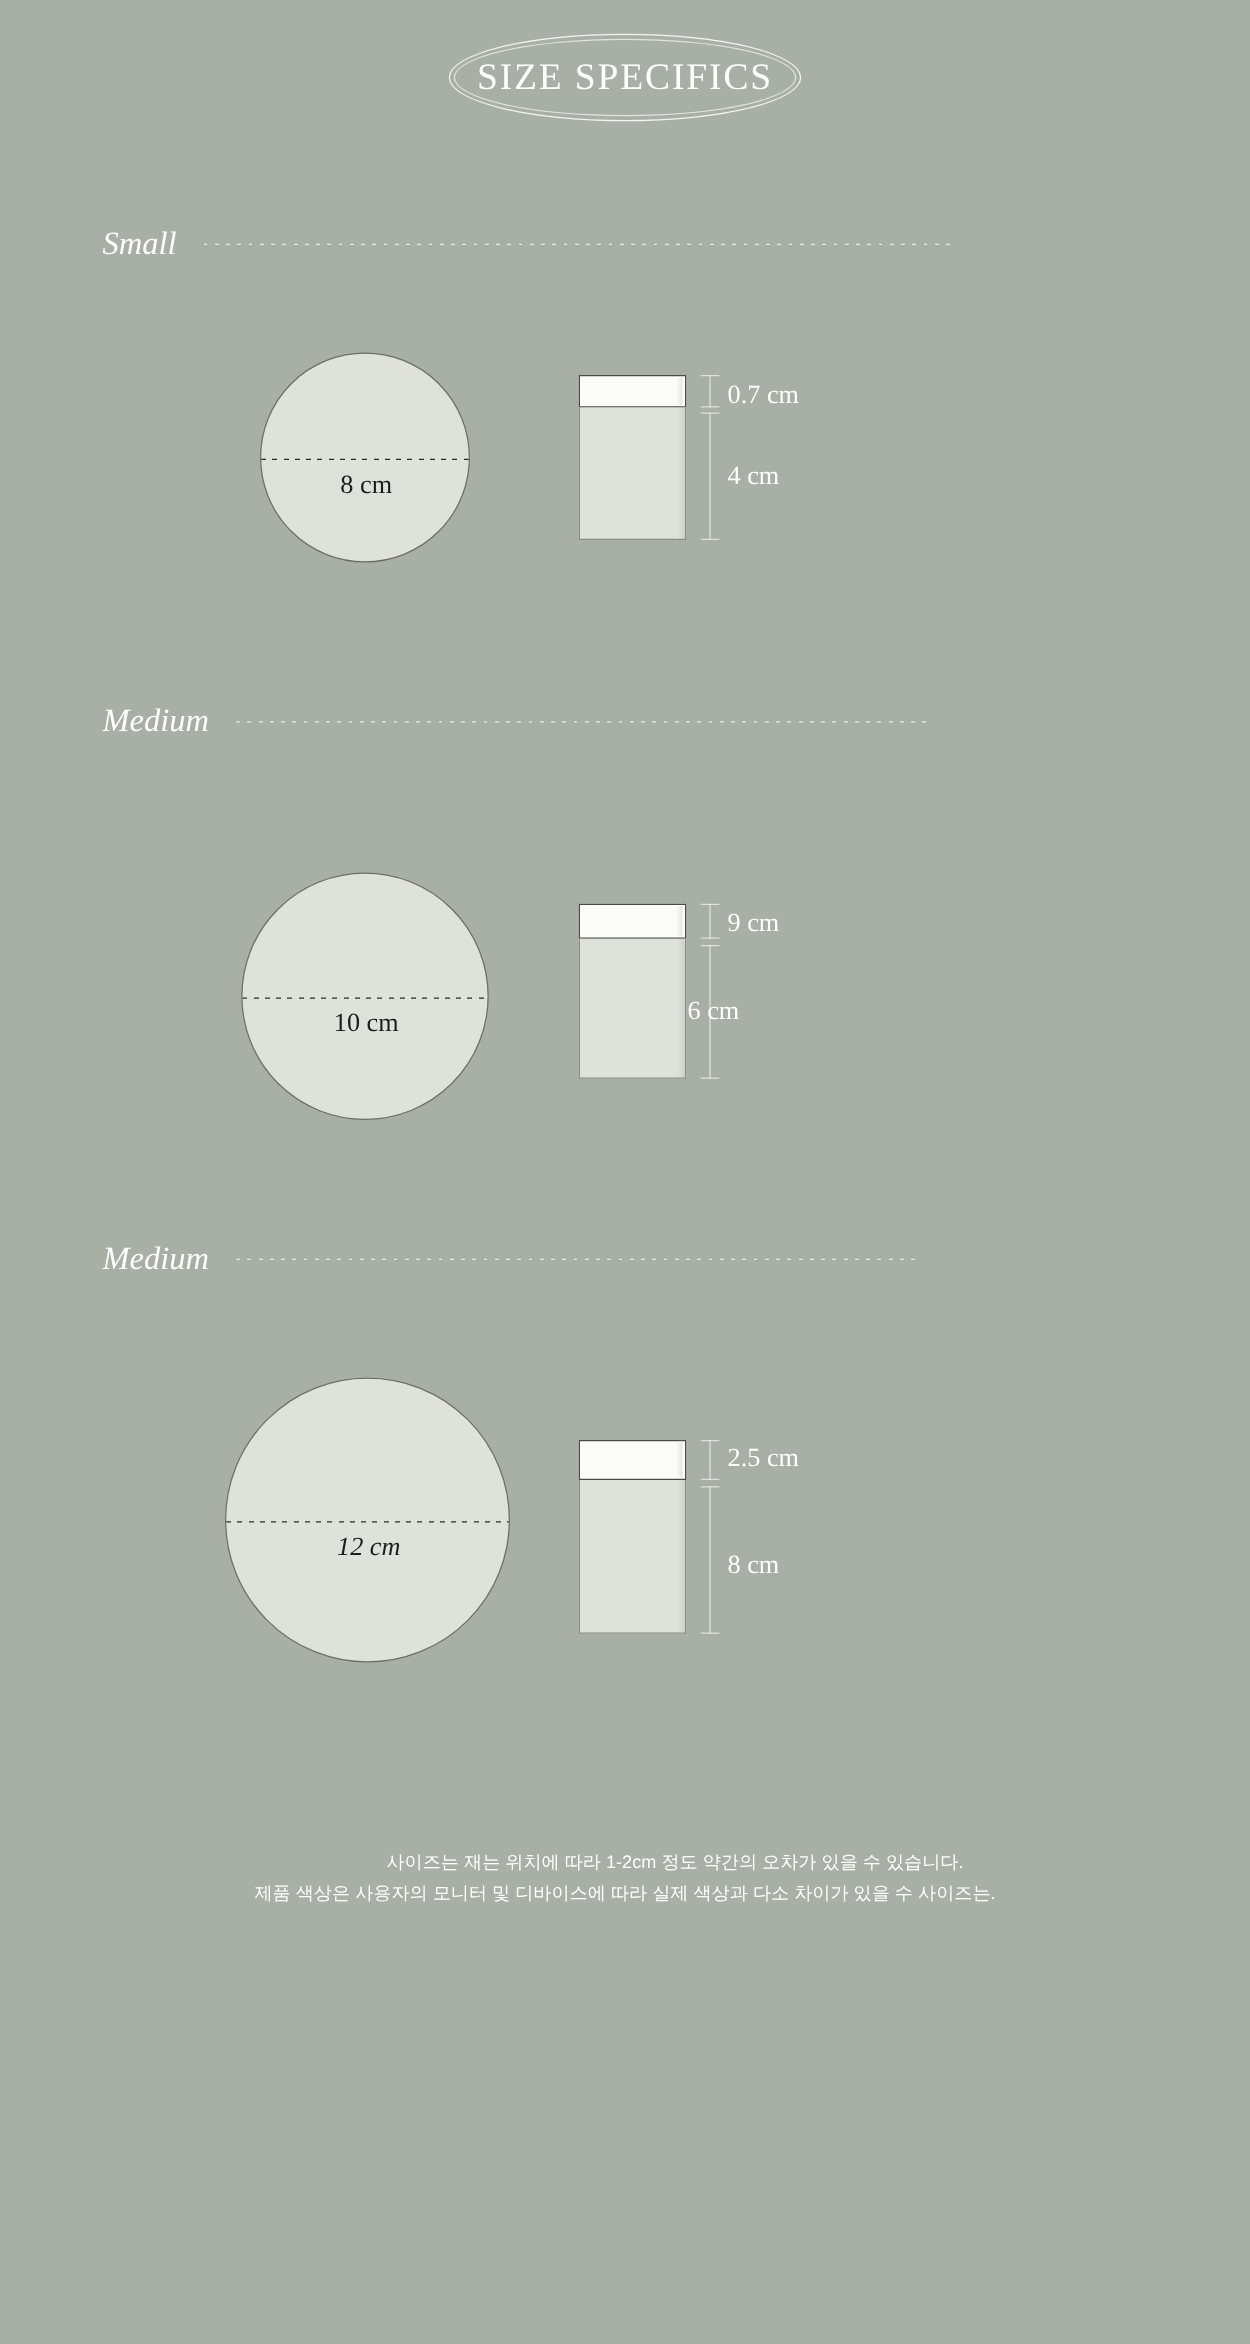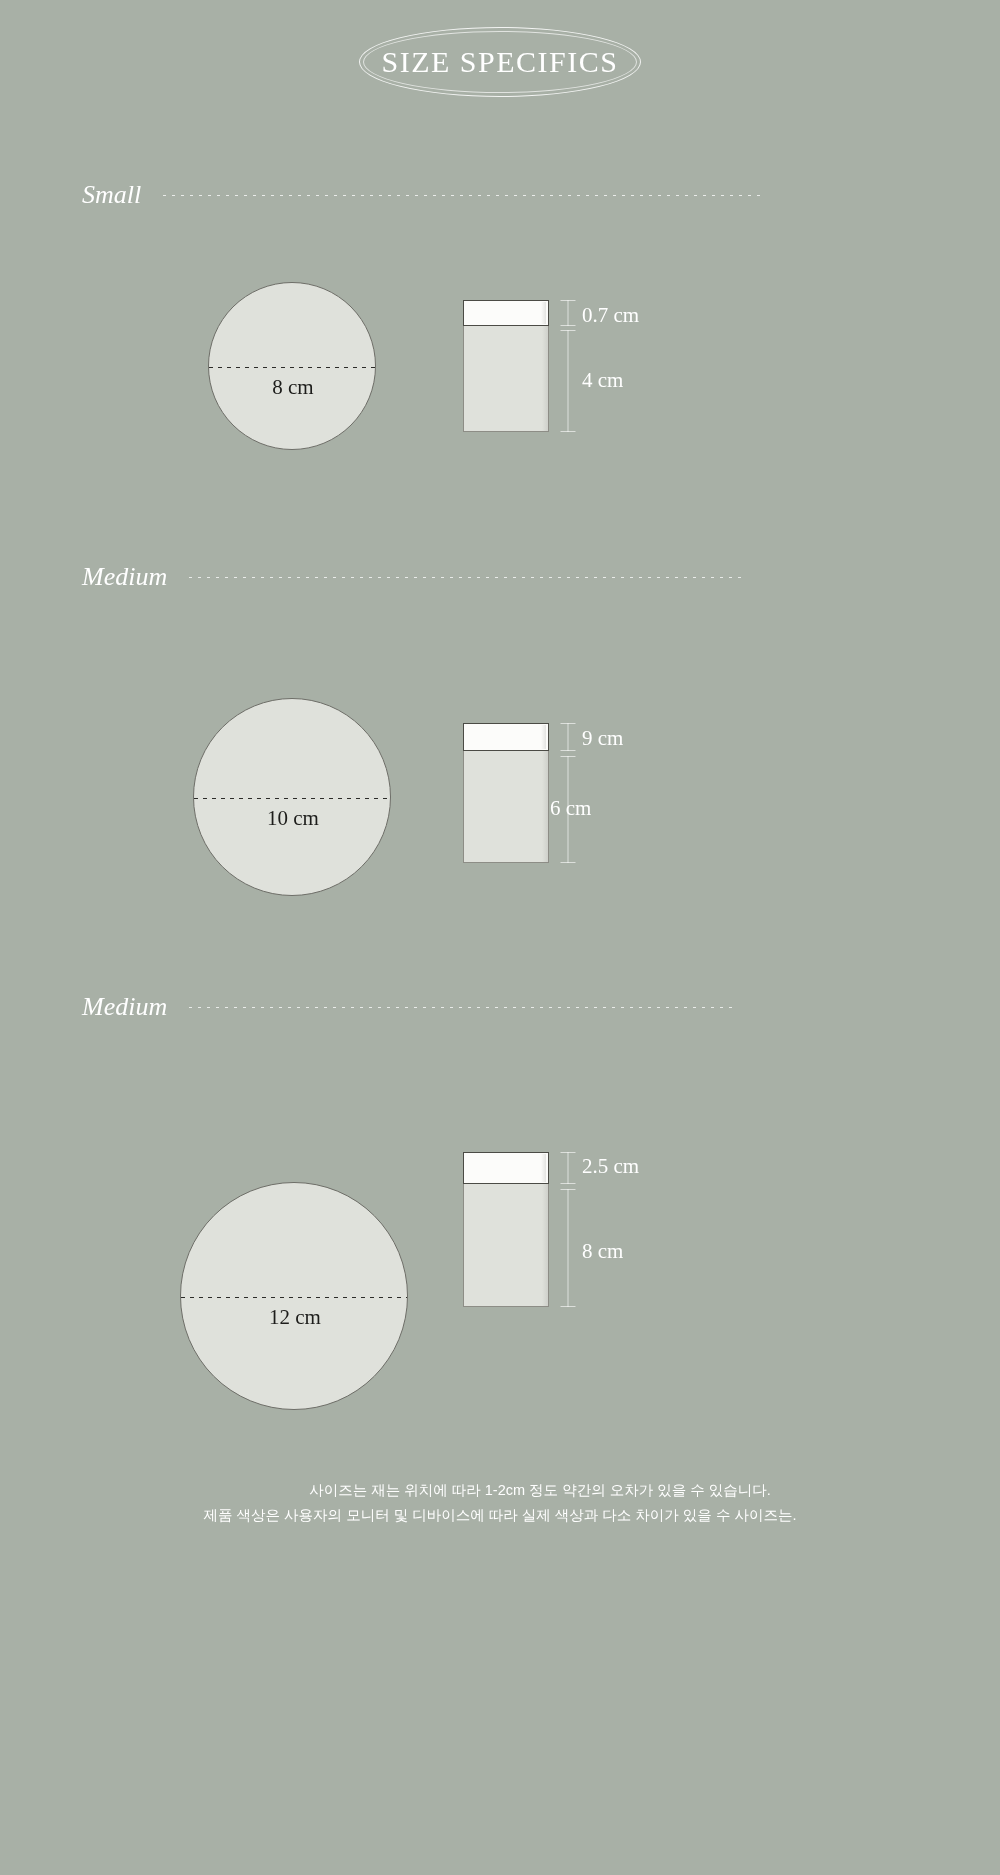--- a/index.html
+++ b/index.html
@@ -188,21 +188,21 @@
     <div class="dim-cap top"></div>
     <div class="dim-cap bottom"></div>
   </div>
   <div class="dim-label" style="left:550px;top:796px;">6 cm</div>
 
   <div class="section-head" style="left:82px;top:990px;width:660px;">
     <span class="section-label">Medium</span>
     <span class="dot-rule" style="width:545px;"></span>
   </div>
 
-  <div class="circle" style="left:180px;top:1182px;width:228px;height:228px;">
+  <div class="circle" style="left:180px;top:1102px;width:228px;height:228px;font-style:italic;">
     <div class="circle-dash" style="left:0;right:0;top:114px;"></div>
     <div class="circle-label" style="left:0;width:228px;top:122px;">12 cm</div>
   </div>
 
   <div class="jar" style="left:463px;top:1152px;width:86px;height:155px;">
     <div class="jar-lid" style="height:32px;"></div>
     <div class="jar-body" style="height:123px;"></div>
   </div>
 
   <div class="dim" style="left:560px;top:1152px;width:16px;height:32px;">

